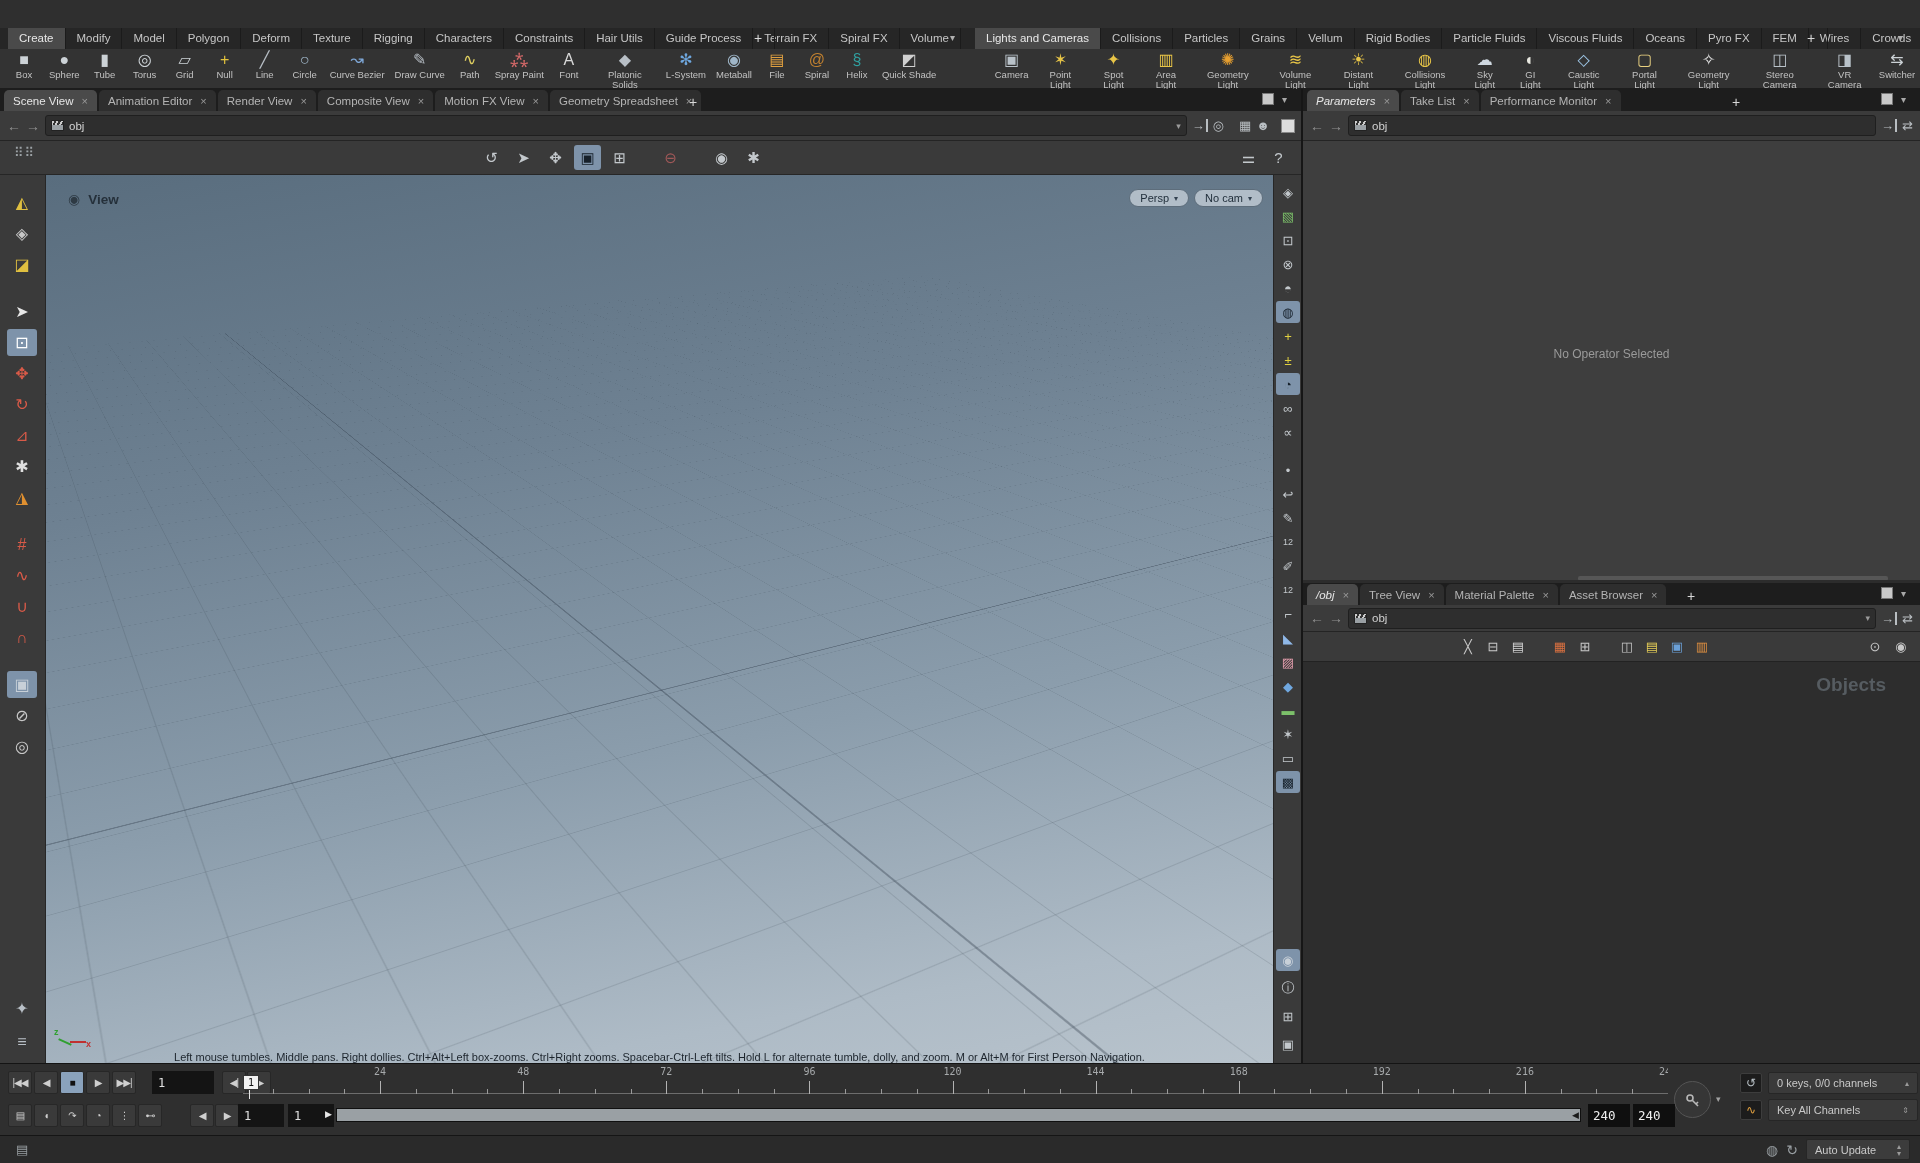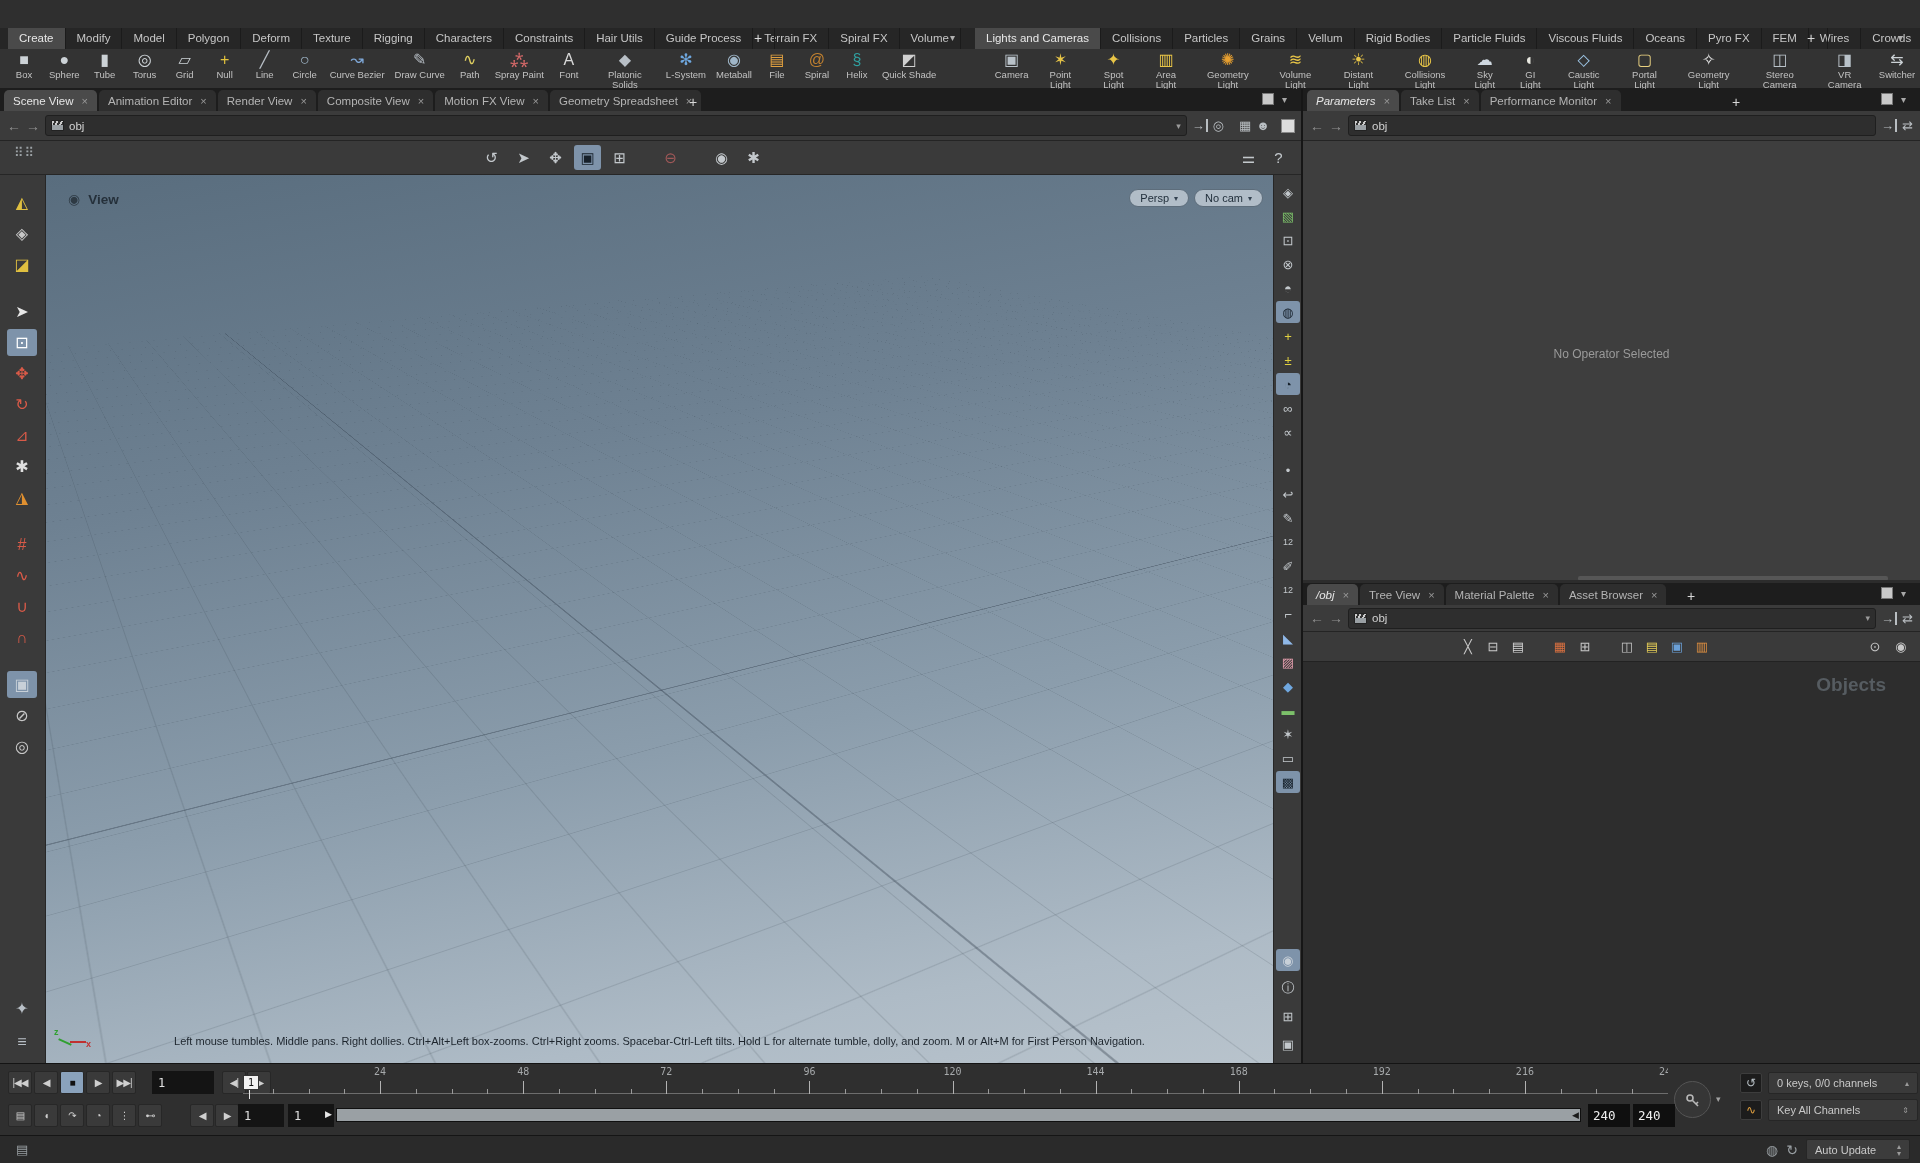--- a/index.html
+++ b/index.html
@@ -79,21 +79,21 @@
     transform:perspective(1150px) rotateX(63deg) rotateZ(-29deg); }
   .floor:before { content:""; position:absolute; left:0; right:0; top:50%; height:2px; background:rgba(40,52,66,0.35); }
   .floor:after { content:""; position:absolute; top:0; bottom:0; left:50%; width:2px; background:rgba(40,52,66,0.35); }
   .grid-num { position:absolute; font-size:11px; transform:rotate(-18deg); font-family:"DejaVu Sans Mono", monospace; }
   .view-label { position:absolute; left:22px; top:16px; display:flex; align-items:center; gap:8px; }
   .view-label .cam-glyph { font-size:14px; color:#2e3a44; }
   .view-label .vtext { font-size:13.5px; font-weight:bold; color:#25303a; }
   .pills { position:absolute; right:10px; top:14px; display:flex; gap:5px; }
   .pill { height:18px; padding:0 10px; border-radius:9px; background:rgba(206,215,223,0.72); border:1px solid #5d6d7b; color:#22303c; font-size:11px; display:flex; align-items:center; gap:5px; }
   .pill .dd { font-size:8px; color:#334251; }
-  .vp-help { position:absolute; left:0; right:0; bottom:16px; text-align:center; font-size:11px; color:#1d252d; }
+  .vp-help { position:absolute; left:0; right:0; bottom:0; text-align:center; font-size:11px; color:#1d252d; }
   .axis-gizmo { position:absolute; left:10px; bottom:14px; width:34px; height:26px; }
   .axis-gizmo .ax { position:absolute; height:2px; }
   .axis-x { left:14px; bottom:6px; width:16px; background:#c03030; }
   .axis-z { left:2px; bottom:6px; width:14px; background:#30a030; transform:rotate(25deg); }
   .axis-lbl { position:absolute; font-size:9px; font-weight:bold; }
 
   
   .right-top-pane { position:absolute; left:1303px; top:111px; width:617px; height:469px; background:#3e3e3e; }
   .params-body { position:absolute; left:0; top:30px; right:0; bottom:0; }
   .no-op { position:absolute; left:0; right:0; top:47%; text-align:center; font-size:12px; color:#9a9a9a; }

